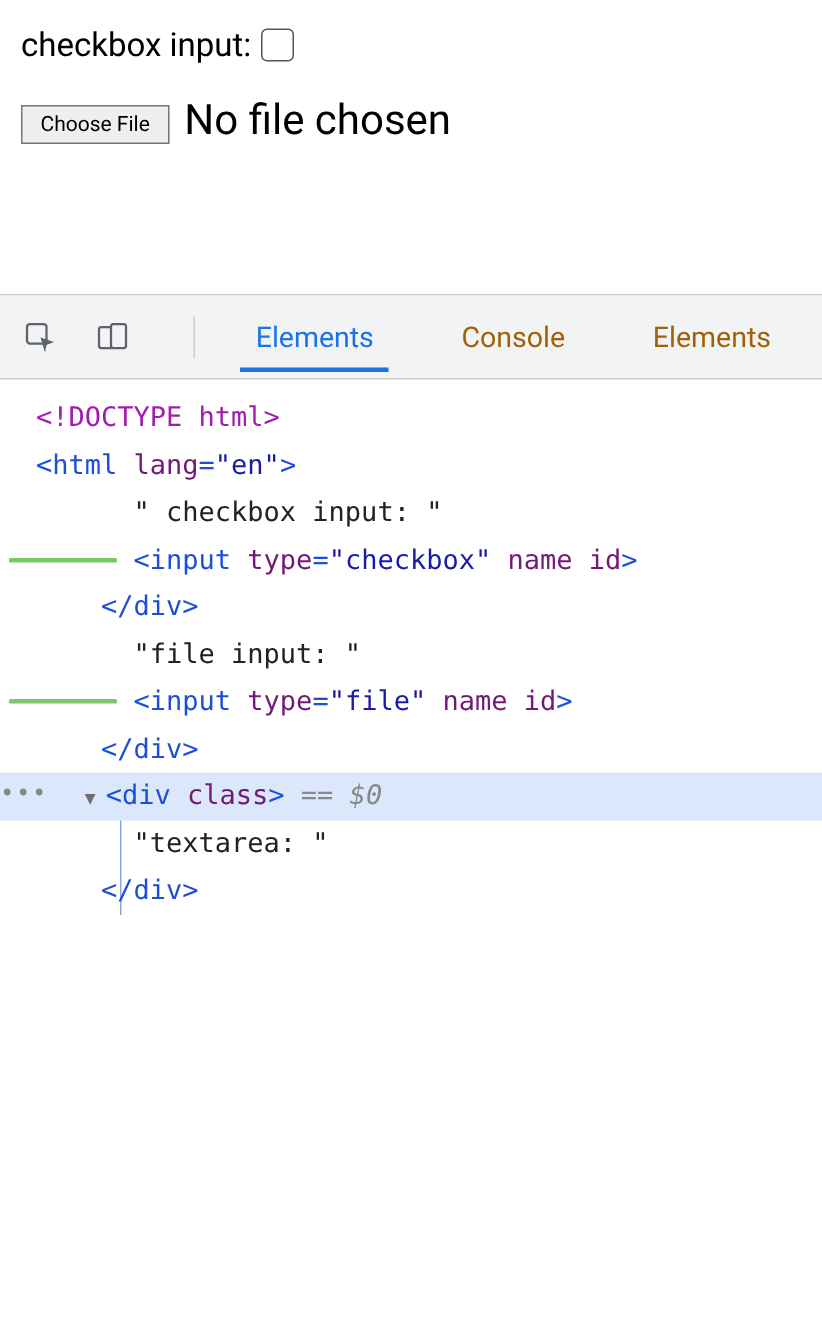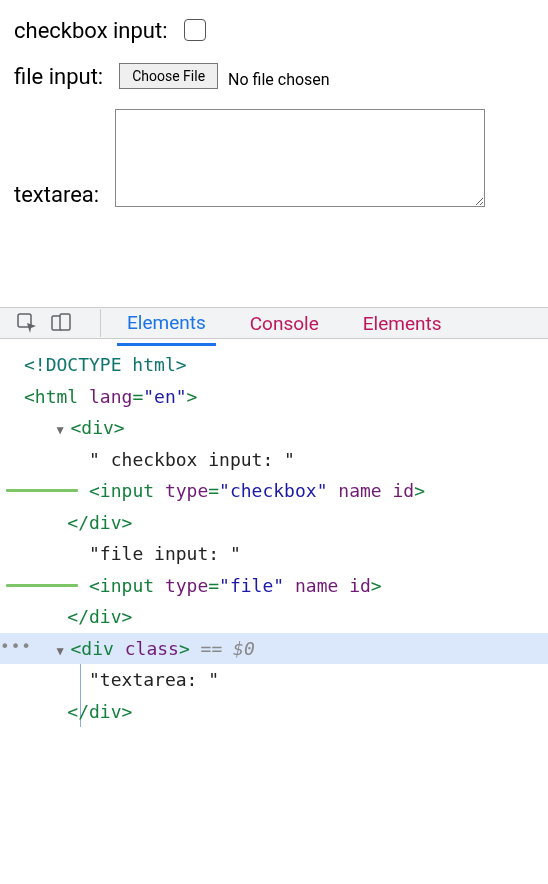--- a/index.html
+++ b/index.html
@@ -14,42 +14,42 @@
     }
     .page-area {
       padding: 18px 14px 10px 14px;
     }
     .form-row {
       display: flex;
       align-items: flex-end;
       margin-bottom: 20px;
     }
     .form-row-label {
-      margin-right: 16px;
+      margin-right: 6px;
     }
     .cb {
       width: 22px;
       height: 22px;
       border: 1.5px solid #555;
       border-radius: 4px;
       background: #fff;
       display: inline-block;
       position: relative;
       top: -2px;
     }
     .file-btn {
       background: #efefef;
       border: 1px solid #777;
       padding: 4px 12px;
       font-size: 14px;
       font-family: inherit;
       margin-right: 10px;
     }
     .file-status {
-      font-size: 16px;
+      font-size: 28px;
     }
     .ta {
       width: 370px;
       height: 98px;
       border: 1px solid #888;
       font-family: inherit;
       font-size: 20px;
       resize: both;
     }
 
@@ -57,38 +57,39 @@
     .devtools {
       margin-top: 70px;
       border-top: 1px solid #ccc;
       font-family: -apple-system, BlinkMacSystemFont, "Segoe UI", Roboto, sans-serif;
     }
     .dt-tabs {
       display: flex;
       align-items: center;
       background: #f1f3f4;
       border-bottom: 1px solid #ccc;
-      height: 31px;
+      height: 56px;
       padding-left: 16px;
+      justify-content: space-between;
     }
     .dt-icon {
       margin-right: 12px;
       color: #5f6368;
       display: flex;
       align-items: center;
     }
     .dt-divider {
       width: 1px;
       height: 28px;
       background: #ccc;
       margin: 0 16px;
     }
     .dt-tab {
       font-size: 19px;
-      color: #be185d;
+      color: #a16207;
       padding: 10px 10px;
       margin-right: 24px;
       cursor: pointer;
     }
     .dt-tab.active {
       color: #1a73e8;
       border-bottom: 3px solid #1a73e8;
       margin-bottom: -1px;
       padding-bottom: 9px;
     }
@@ -103,22 +104,22 @@
       white-space: pre;
       padding-left: 24px;
       position: relative;
     }
     .tri {
       display: inline-block;
       color: #6e6e6e;
       font-size: 12px;
       width: 14px;
     }
-    .doctype { color: #0f766e; }
-    .tag { color: #15803d; }
+    .doctype { color: #a21caf; }
+    .tag { color: #1d4ed8; }
     .attr-name { color: #701a75; }
     .attr-val { color: #1a1aa6; }
     .txt { color: #222; }
     .ellipsis-pill {
       display: inline-block;
       border: 1px solid #bbb;
       border-radius: 10px;
       padding: 0 6px;
       font-size: 10px;
       line-height: 14px;
@@ -159,27 +160,22 @@
   </style>
 </head>
 <body>
 
 <div class="page-area">
   <div class="form-row">
     <span class="form-row-label">checkbox input: </span>
     <span class="cb"></span>
   </div>
   <div class="form-row">
-    <span class="form-row-label">file input: </span>
     <button class="file-btn">Choose File</button>
     <span class="file-status">No file chosen</span>
-  </div>
-  <div class="form-row">
-    <span class="form-row-label">textarea: </span>
-    <textarea class="ta" style=""></textarea>
   </div>
 </div>
 
 <div class="devtools">
   <div class="dt-tabs">
     <span class="dt-icon">
       <svg width="22" height="22" viewBox="0 0 22 22">
           <rect x="2" y="2" width="13" height="13" rx="2" fill="none" stroke="#5f6368" stroke-width="1.5"></rect>
           <path d="M11 11 L20 14 L15 16 L14 21 Z" fill="#5f6368"></path>
         </svg>
@@ -192,21 +188,20 @@
     </span>
     <span class="dt-divider"></span>
     <span class="dt-tab active">Elements</span>
     <span class="dt-tab">Console</span>
     <span class="dt-tab">Elements</span>
   </div>
 
   <div class="dom-tree">
     <div class="dom-line"><span class="doctype">&lt;!DOCTYPE html&gt;</span></div>
     <div class="dom-line"><span class="tag">&lt;html </span><span class="attr-name">lang</span><span class="tag">=</span><span class="attr-val">"en"</span><span class="tag">&gt;</span></div>
-    <div class="dom-line">   <span class="tri">▼</span><span class="tag">&lt;div&gt;</span></div>
     <div class="dom-line">      <span class="txt">" checkbox input: "</span></div>
     <div class="dom-line rel"><span class="green-bar" style="top:14px"></span>      <span class="tag">&lt;input </span><span class="attr-name">type</span><span class="tag">=</span><span class="attr-val">"checkbox"</span> <span class="attr-name">name</span> <span class="attr-name">id</span><span class="tag">&gt;</span></div>
     <div class="dom-line">    <span class="tag">&lt;/div&gt;</span></div>
     <div class="dom-line">      <span class="txt">"file input: "</span></div>
     <div class="dom-line rel"><span class="green-bar" style="top:14px"></span>      <span class="tag">&lt;input </span><span class="attr-name">type</span><span class="tag">=</span><span class="attr-val">"file"</span> <span class="attr-name">name</span> <span class="attr-name">id</span><span class="tag">&gt;</span></div>
     <div class="dom-line">    <span class="tag">&lt;/div&gt;</span></div>
     <div class="dom-line hl-line rel"><span class="gutter-dots">•••</span>   <span class="tri">▼</span><span class="tag">&lt;div </span><span class="attr-name">class</span><span class="tag">&gt;</span><span class="sel-eq"> == $0</span></div>
     <div class="rel">
       <span class="blue-vline"></span>
       <div class="dom-line">      <span class="txt">"textarea: "</span></div>

